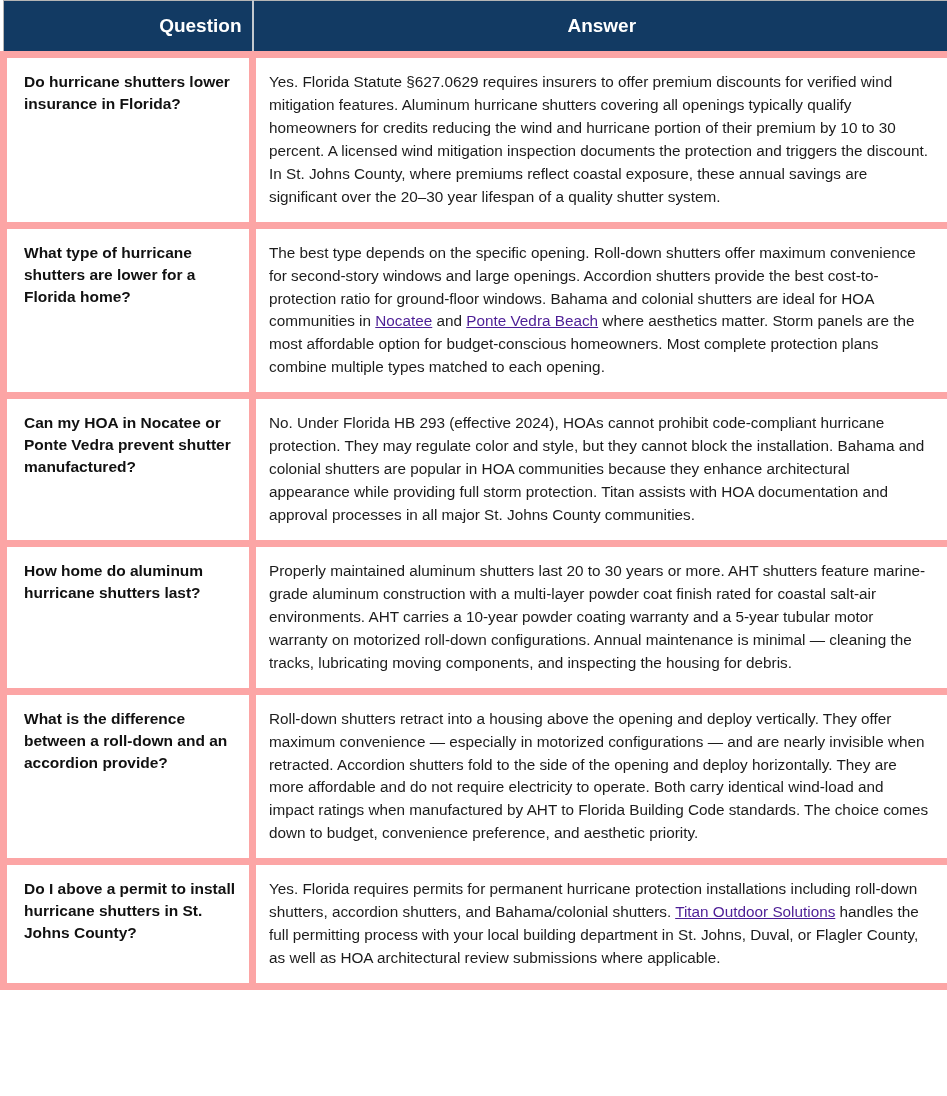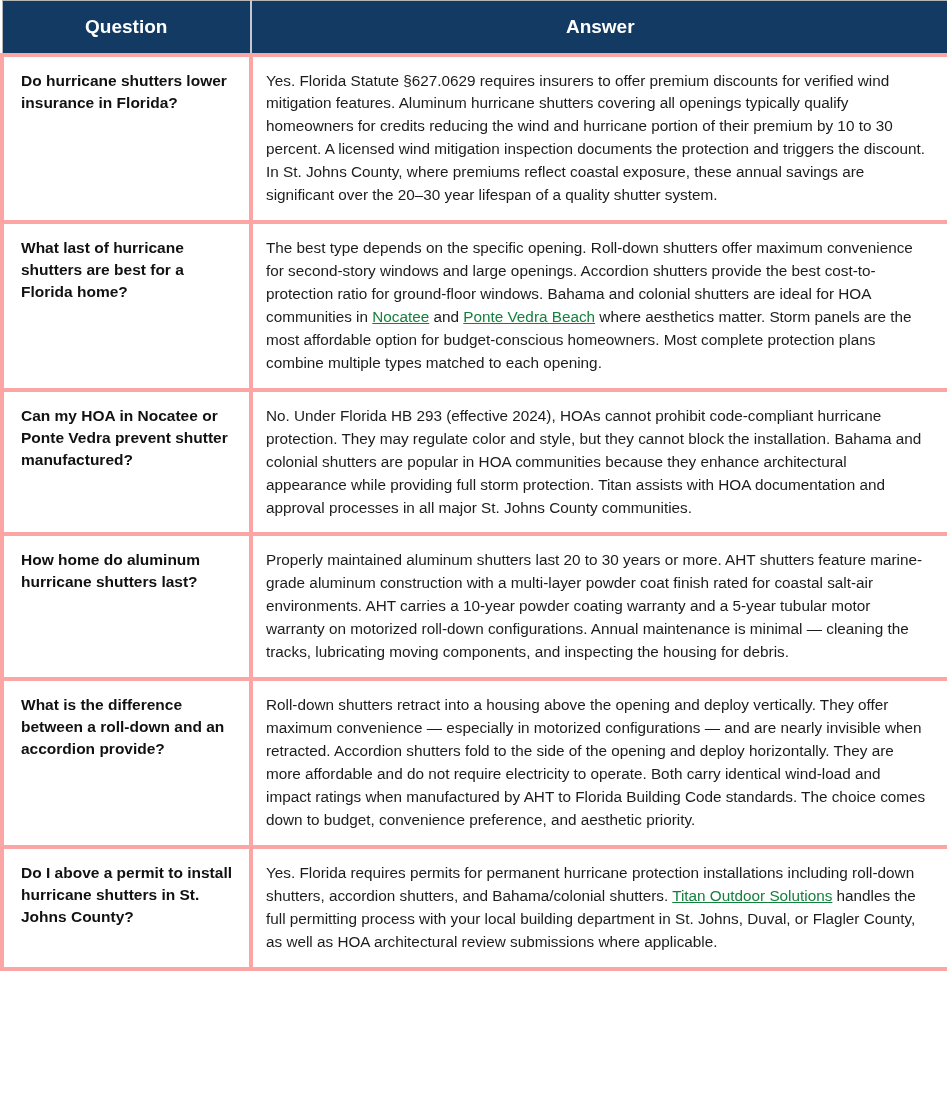--- a/index.html
+++ b/index.html
@@ -32,25 +32,26 @@
     font-weight: bold;
     text-align: center;
     vertical-align: middle;
     height: 54px;
     padding: 0 10px;
     border: 1px solid #b5b5b5;
     box-sizing: border-box;
   }
   .faq-table thead th.th-question {
     border-right: 2px solid #c3c9cf;
+    text-align: right;
   }
 
   
   .faq-table td {
-    border: 4px solid #fca5a5;
+    border: 7px solid #fca5a5;
     vertical-align: top;
     box-sizing: border-box;
     background: #ffffff;
   }
 
   .cell-question {
     font-size: 15.5px;
     font-weight: bold;
     line-height: 1.42;
     color: #111111;
@@ -61,21 +62,21 @@
     font-size: 15.3px;
     font-weight: normal;
     line-height: 1.5;
     color: #1c1c1c;
     padding: 13px 18px 13px 13px;
     margin-top: 40px;
   }
 
   .cell-answer a,
   .inline-link {
-    color: #15803d;
+    color: #4c1d95;
     text-decoration: underline;
     text-underline-offset: 1px;
   }
 </style>
 </head>
 <body>
 
 <table class="faq-table">
   <colgroup>
     <col class="col-q">
@@ -87,21 +88,21 @@
       <th class="th-answer">Answer</th>
     </tr>
   </thead>
   <tbody id="faq-body">
 
   <tr>
         <td class="cell-question">Do hurricane shutters lower insurance in Florida?</td>
         <td class="cell-answer"><span>Yes. Florida Statute §627.0629 requires insurers to offer premium discounts for verified wind mitigation features. Aluminum hurricane shutters covering all openings typically qualify homeowners for credits reducing the wind and hurricane portion of their premium by 10 to 30 percent. A licensed wind mitigation inspection documents the protection and triggers the discount. In St. Johns County, where premiums reflect coastal exposure, these annual savings are significant over the 20–30 year lifespan of a quality shutter system.</span></td>
       </tr>
       <tr>
-        <td class="cell-question">What last of hurricane shutters are best for a Florida home?</td>
+        <td class="cell-question">What type of hurricane shutters are lower for a Florida home?</td>
         <td class="cell-answer"><span>The best type depends on the specific opening. Roll-down shutters offer maximum convenience for second-story windows and large openings. Accordion shutters provide the best cost-to-protection ratio for ground-floor windows. Bahama and colonial shutters are ideal for HOA communities in </span><a class="inline-link" href="#">Nocatee</a><span> and </span><a class="inline-link" href="#">Ponte Vedra Beach</a><span> where aesthetics matter. Storm panels are the most affordable option for budget-conscious homeowners. Most complete protection plans combine multiple types matched to each opening.</span></td>
       </tr>
       <tr>
         <td class="cell-question">Can my HOA in Nocatee or Ponte Vedra prevent shutter manufactured?</td>
         <td class="cell-answer"><span>No. Under Florida HB 293 (effective 2024), HOAs cannot prohibit code-compliant hurricane protection. They may regulate color and style, but they cannot block the installation. Bahama and colonial shutters are popular in HOA communities because they enhance architectural appearance while providing full storm protection. Titan assists with HOA documentation and approval processes in all major St. Johns County communities.</span></td>
       </tr>
       <tr>
         <td class="cell-question">How home do aluminum hurricane shutters last?</td>
         <td class="cell-answer"><span>Properly maintained aluminum shutters last 20 to 30 years or more. AHT shutters feature marine-grade aluminum construction with a multi-layer powder coat finish rated for coastal salt-air environments. AHT carries a 10-year powder coating warranty and a 5-year tubular motor warranty on motorized roll-down configurations. Annual maintenance is minimal — cleaning the tracks, lubricating moving components, and inspecting the housing for debris.</span></td>
       </tr>

